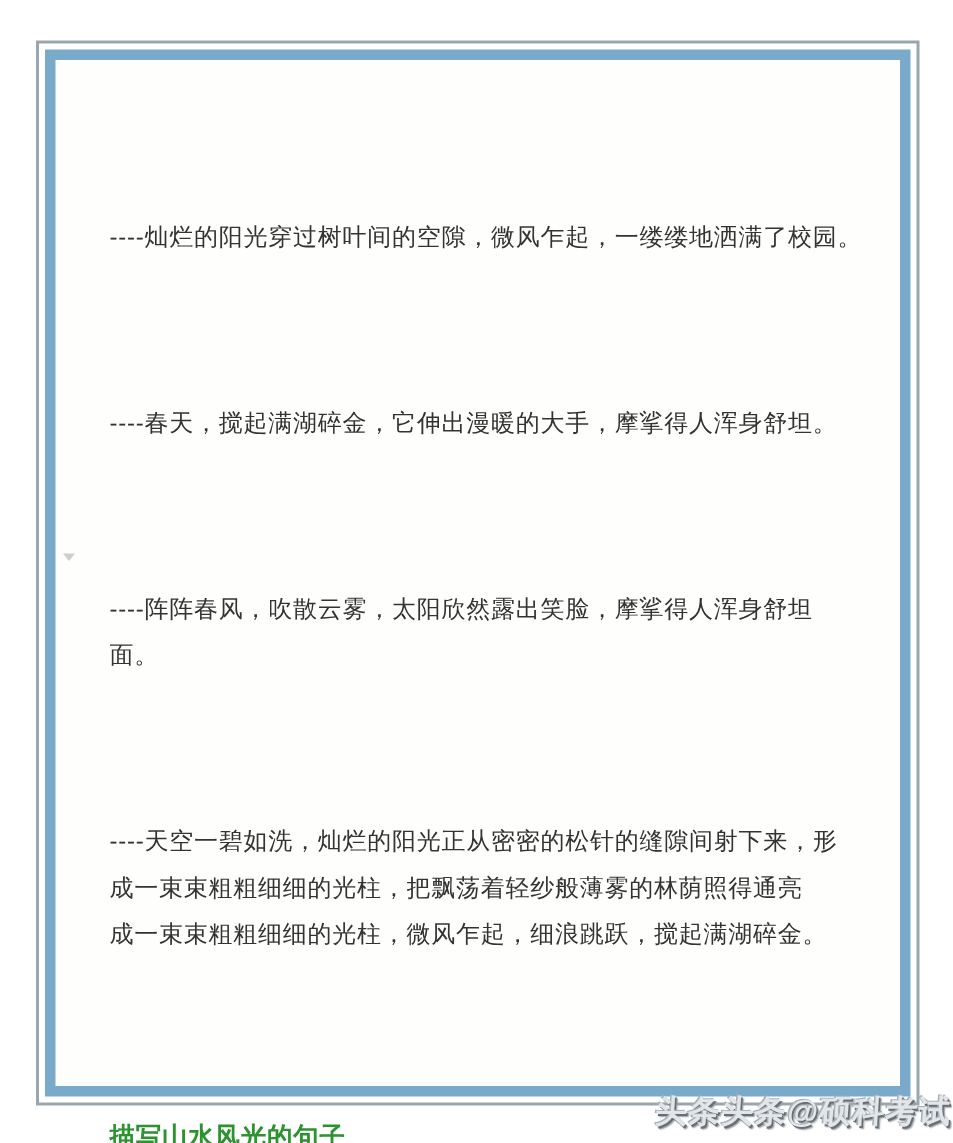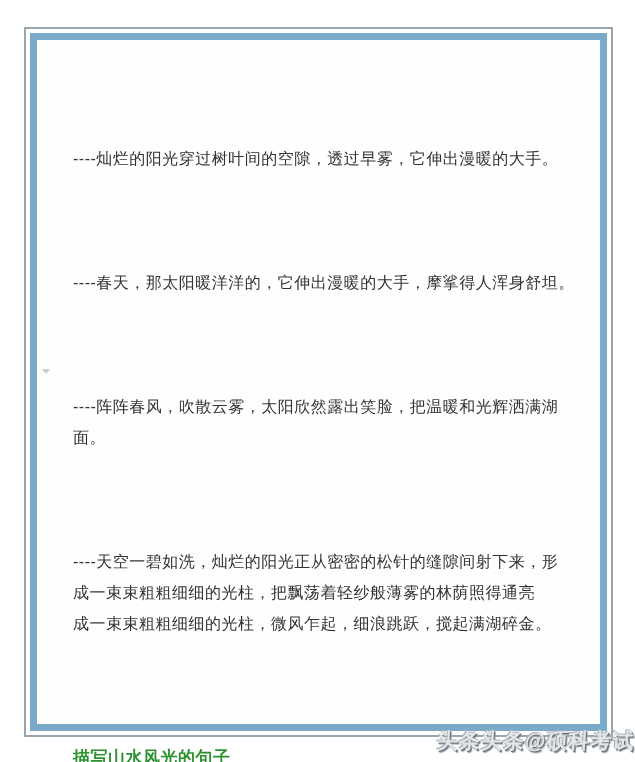--- a/index.html
+++ b/index.html
@@ -74,25 +74,25 @@
   }
 </style>
 </head>
 <body>
 
 <div class="canvas">
 
   <div class="doc-frame">
     <div class="doc-content">
 
-      <p>----灿烂的阳光穿过树叶间的空隙，透过早雾，它伸出漫暖的大手。</p>
+      <p>----灿烂的阳光穿过树叶间的空隙，微风乍起，一缕缕地洒满了校园。</p>
 
-      <p>----春天，那太阳暖洋洋的，它伸出漫暖的大手，摩挲得人浑身舒坦。</p>
+      <p>----春天，搅起满湖碎金，它伸出漫暖的大手，摩挲得人浑身舒坦。</p>
 
-      <p>----阵阵春风，吹散云雾，太阳欣然露出笑脸，把温暖和光辉洒满湖
+      <p>----阵阵春风，吹散云雾，太阳欣然露出笑脸，摩挲得人浑身舒坦
 面。</p>
 
       <p>----天空一碧如洗，灿烂的阳光正从密密的松针的缝隙间射下来，形
 成一束束粗粗细细的光柱，把飘荡着轻纱般薄雾的林荫照得通亮
 成一束束粗粗细细的光柱，微风乍起，细浪跳跃，搅起满湖碎金。</p>
 
       <h2 class="section-heading">描写山水风光的句子</h2>
 
       
 

